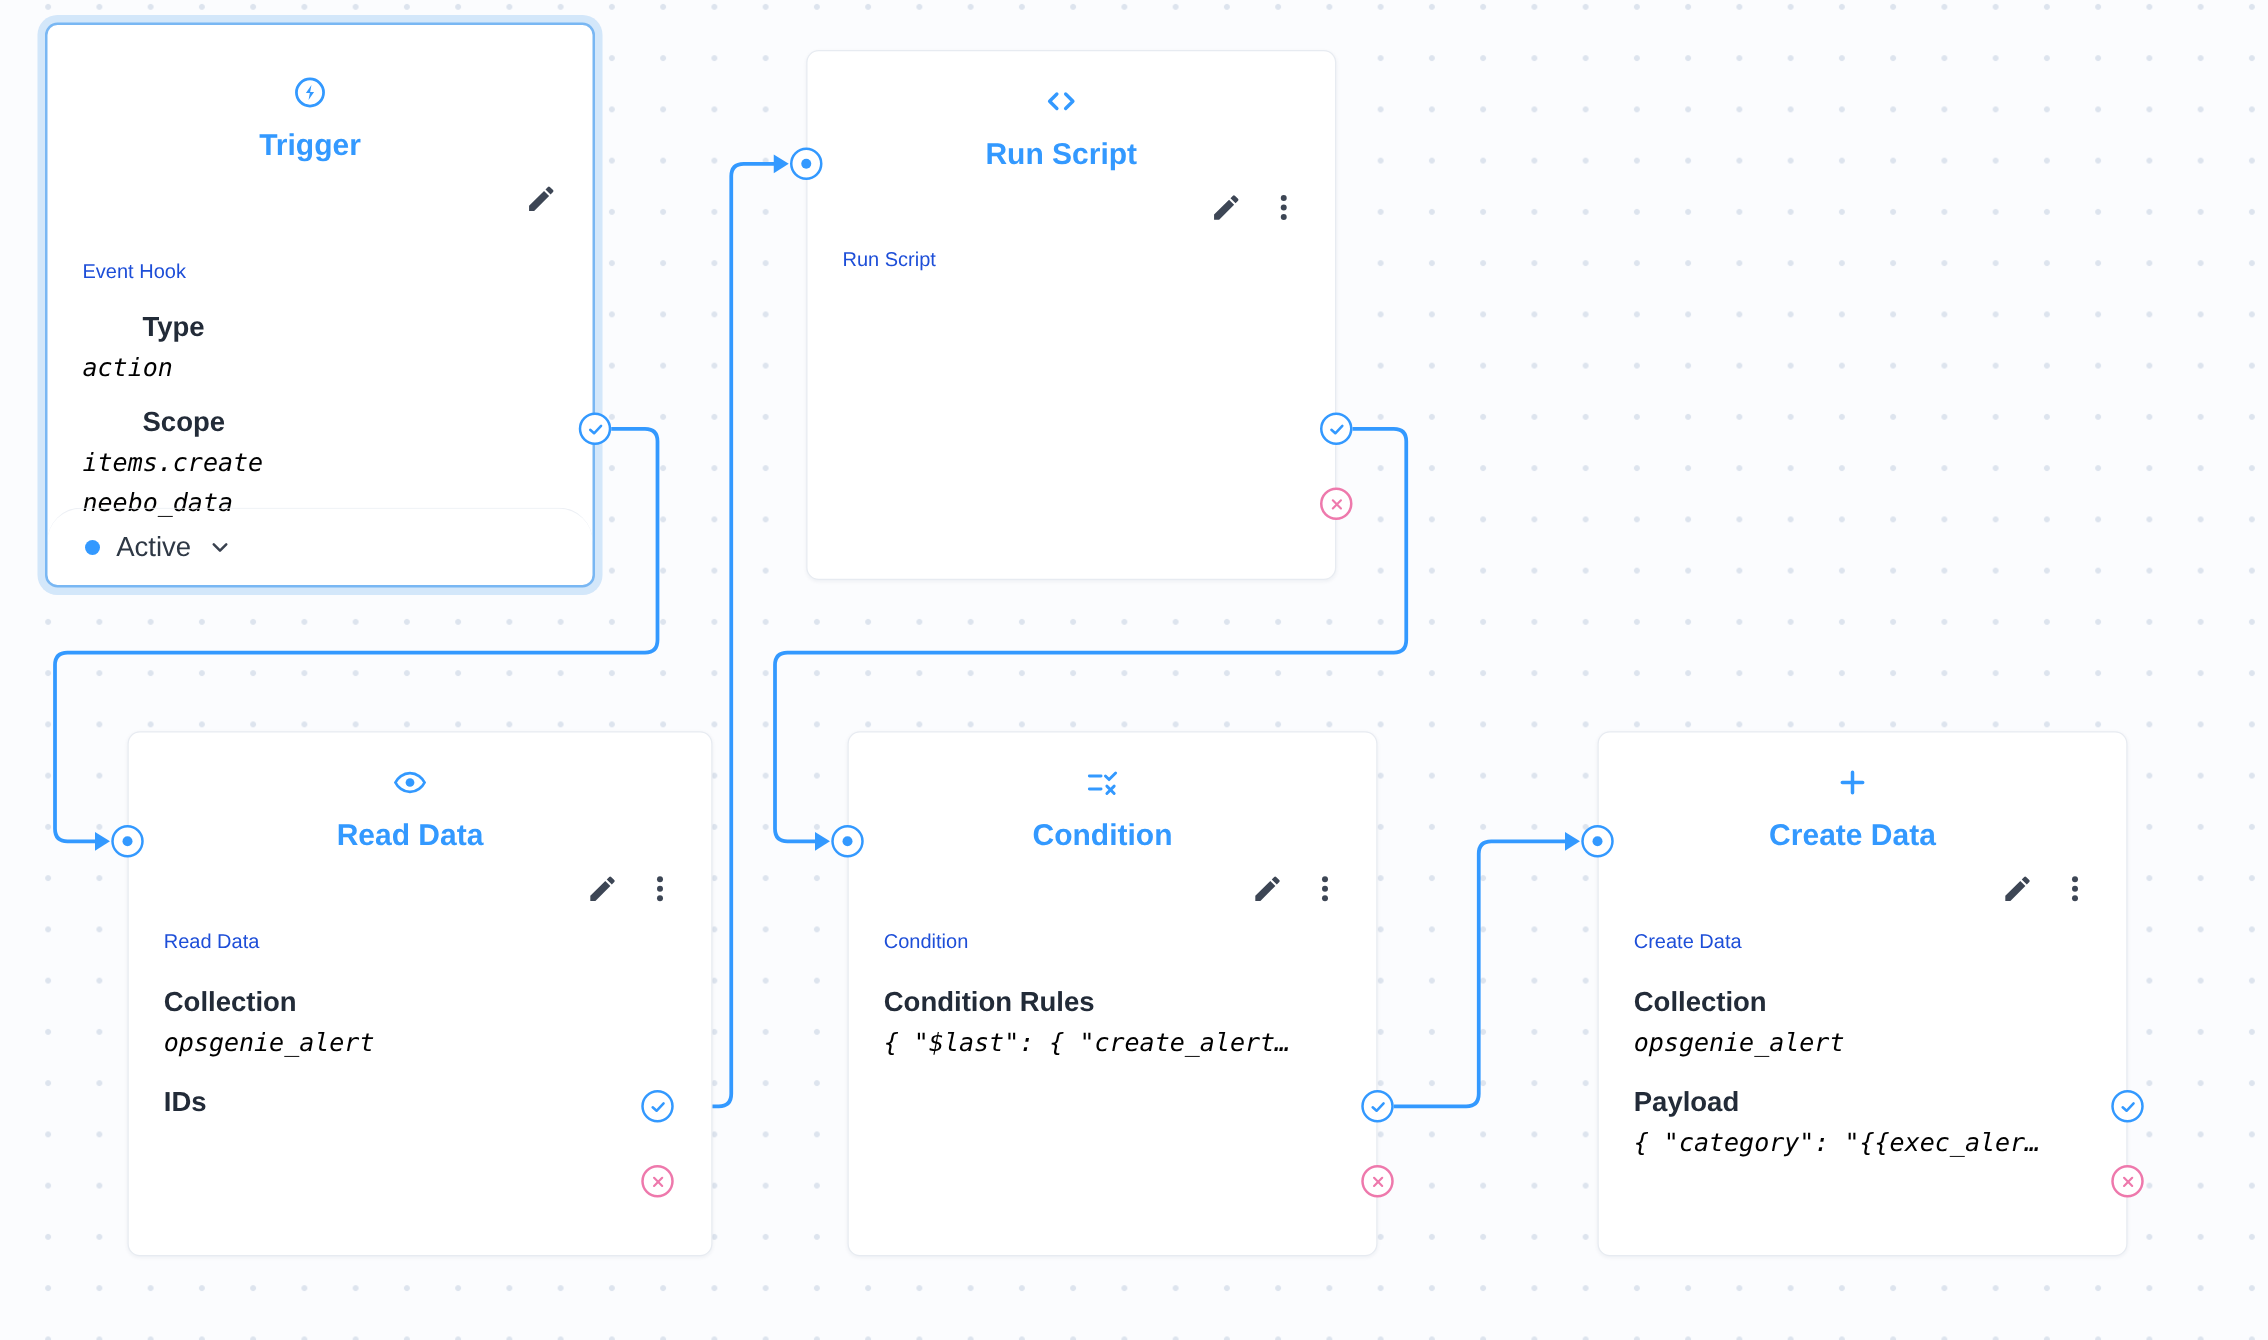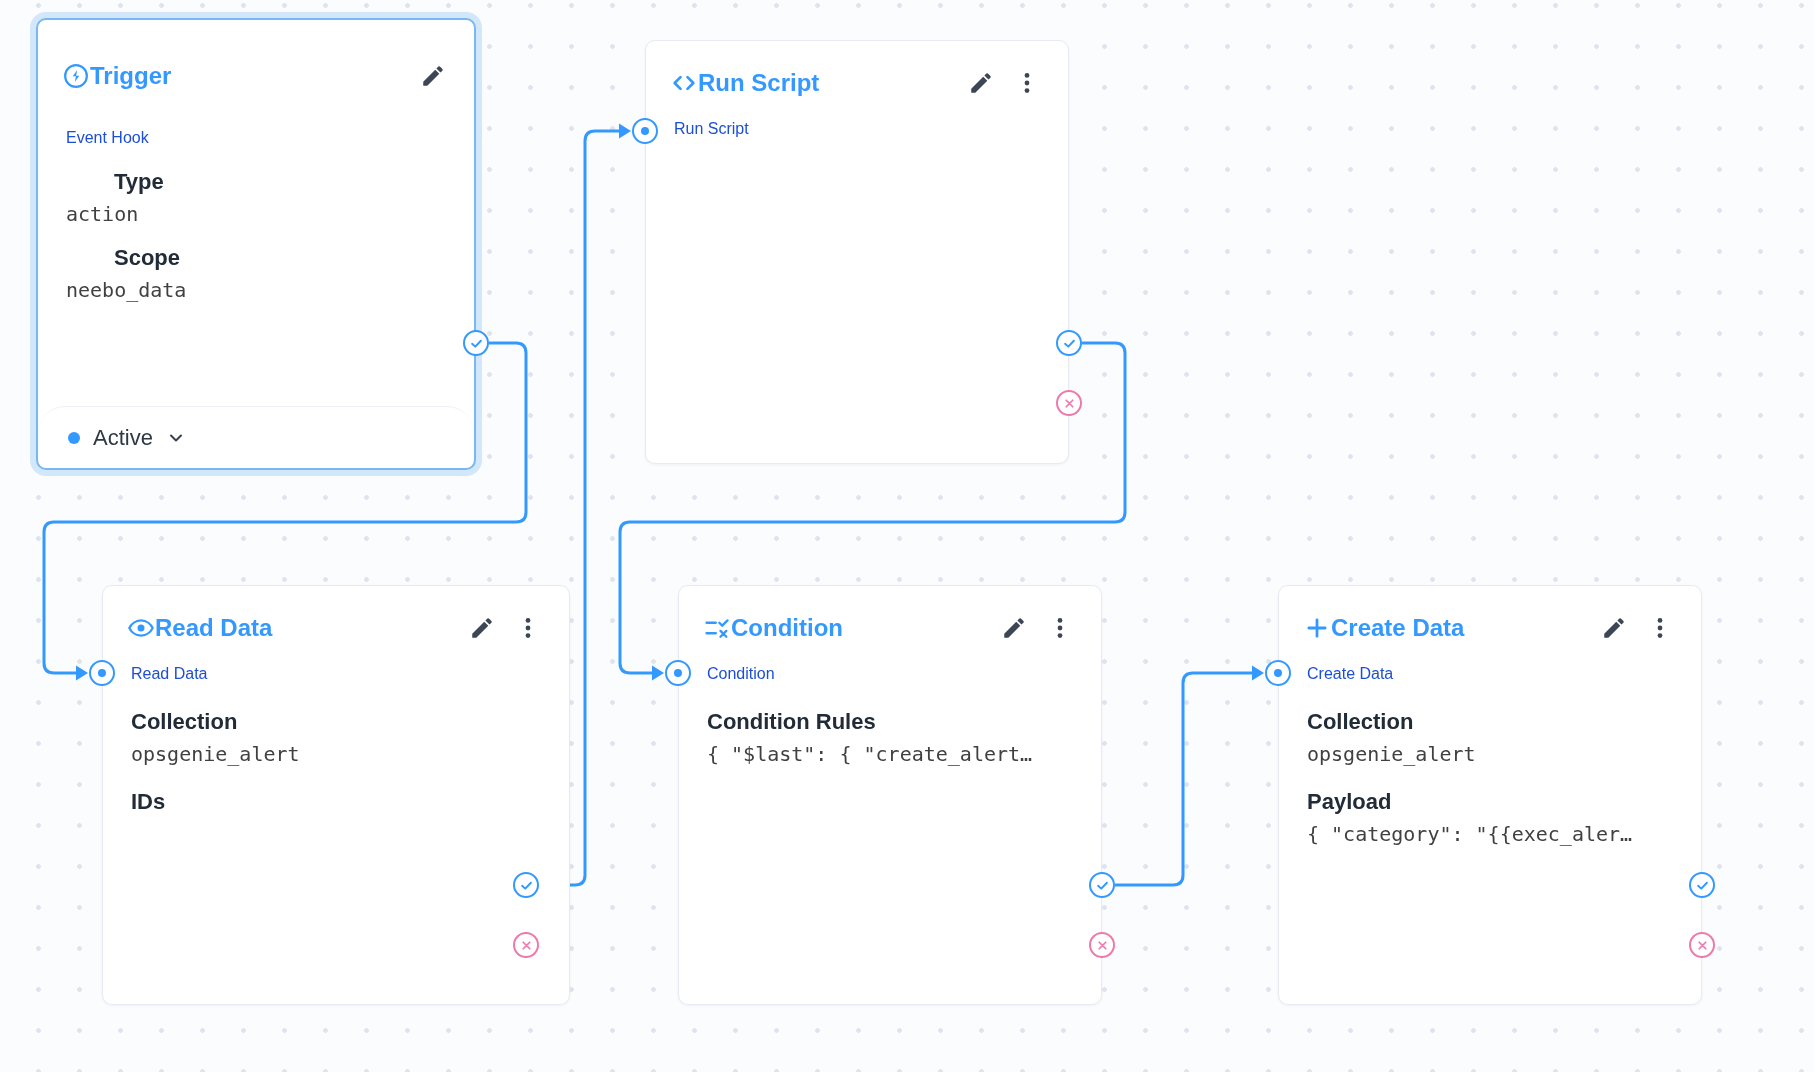--- a/index.html
+++ b/index.html
@@ -22,36 +22,36 @@
   .node {
     position:absolute; background:#ffffff;
     border:1.5px solid #e7ebf1; border-radius:10px;
     box-shadow:0 1px 3px rgba(23,43,77,.05);
   }
   .node.selected {
     border:2px solid #79b7f3;
     box-shadow:0 0 0 6px rgba(93,168,241,.25);
   }
 
-  .node-header { display:flex; align-items:center; padding:26px 28px 0 24px; }
+  .node-header { display:flex; align-items:center; gap:13px; padding:26px 28px 0 12px;flex-direction:column; }
   .trigger .node-header { padding-top:40px; }
   .nicon { width:28px; height:28px; color:#3399ff; flex:0 0 auto; }
   .nicon svg, .act svg { display:block; width:100%; height:100%; }
   .ntitle { font-size:24px; font-weight:700; color:#3399ff; line-height:32px; white-space:nowrap; }
   .actions { margin-left:auto; display:flex; gap:20px; align-items:center; }
   .act { width:26px; height:26px; color:#3d4655; cursor:pointer; }
 
   .nsub { font-size:16px; color:#1d4ed8; padding:0 28px; margin-top:16px; line-height:28px; }
   .trigger .nsub { margin-top:32px; }
   .flabel { font-size:22px; font-weight:700; color:#222b38; padding:0 28px; margin-top:20px; line-height:28px; }
   .trigger .flabel { margin-top:16px;margin-left:48px; }
   .fvalue {
     font-family:"DejaVu Sans Mono","Liberation Mono",monospace;
-    font-size:20px; color:#404040; padding:0 28px; margin-top:4px; line-height:28px;
-    white-space:nowrap; overflow:hidden;
+    font-size:20px; color:#000000; padding:0 28px; margin-top:4px; line-height:28px;
+    white-space:nowrap; overflow:hidden;font-style:italic;
   }
 
   .node-footer {
     position:absolute; left:0; right:0; bottom:0; height:62px;
     border-top:1.5px solid #edf0f5;
     display:flex; align-items:center; gap:13px; padding:0 30px; cursor:pointer;border-radius:27px;
   }
   .status-dot { width:12px; height:12px; border-radius:50%; background:#3399ff; flex:0 0 auto; }
   .status-label { font-size:22px; font-weight:500; color:#2e3845; }
   .chev { width:20px; height:20px; color:#39414f; }
@@ -104,20 +104,21 @@
         </span>
       </span>
     </div>
     <div class="nsub">Event Hook</div>
     <div>
       <div class="flabel">Type</div>
       <div class="fvalue">action</div>
     </div>
     <div>
       <div class="flabel">Scope</div>
+      <div class="fvalue">items.create</div>
     </div>
     <div>
       <div class="fvalue">neebo_data</div>
     </div>
     <div class="node-footer">
       <span class="status-dot"></span>
       <span class="status-label">Active</span>
       <span class="chev">
         <svg viewBox="0 0 24 24" fill="none" stroke="currentColor" stroke-width="2.4" stroke-linecap="round" stroke-linejoin="round">
             <polyline points="6 9 12 15 18 9"></polyline>

